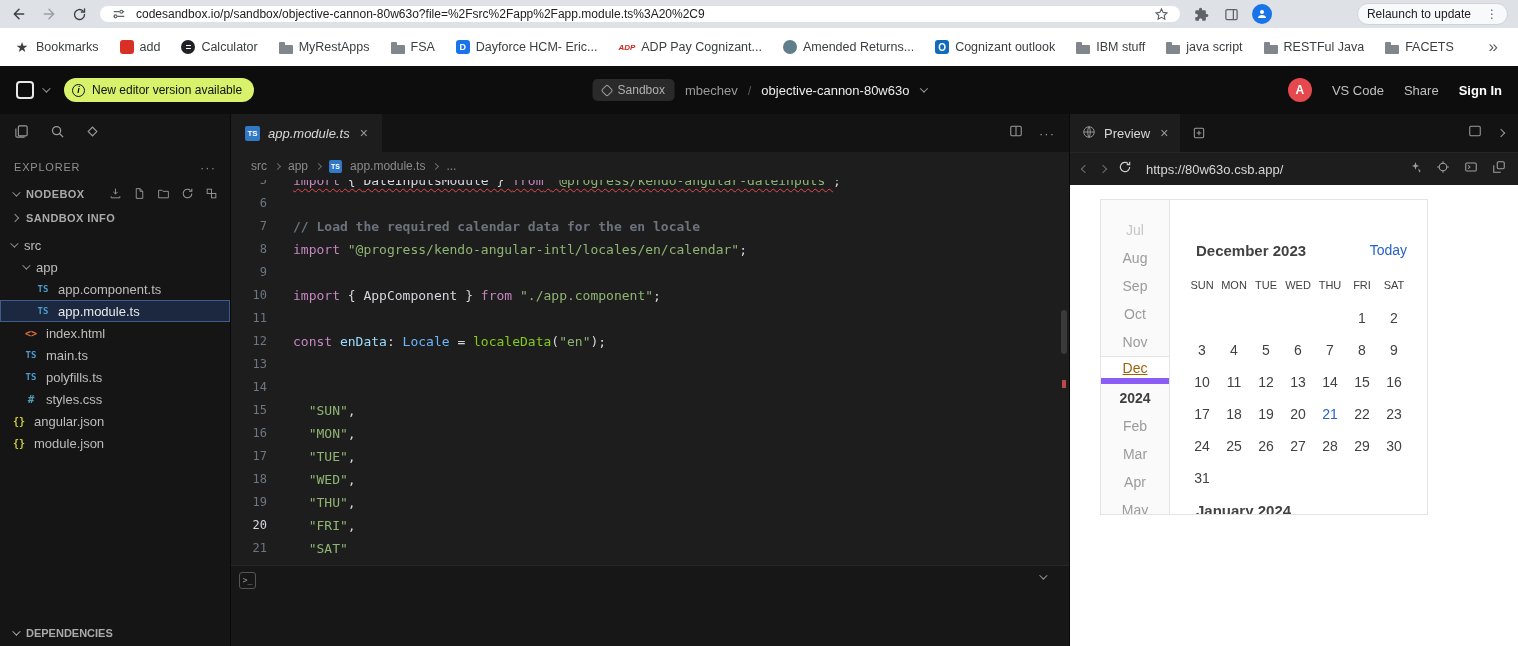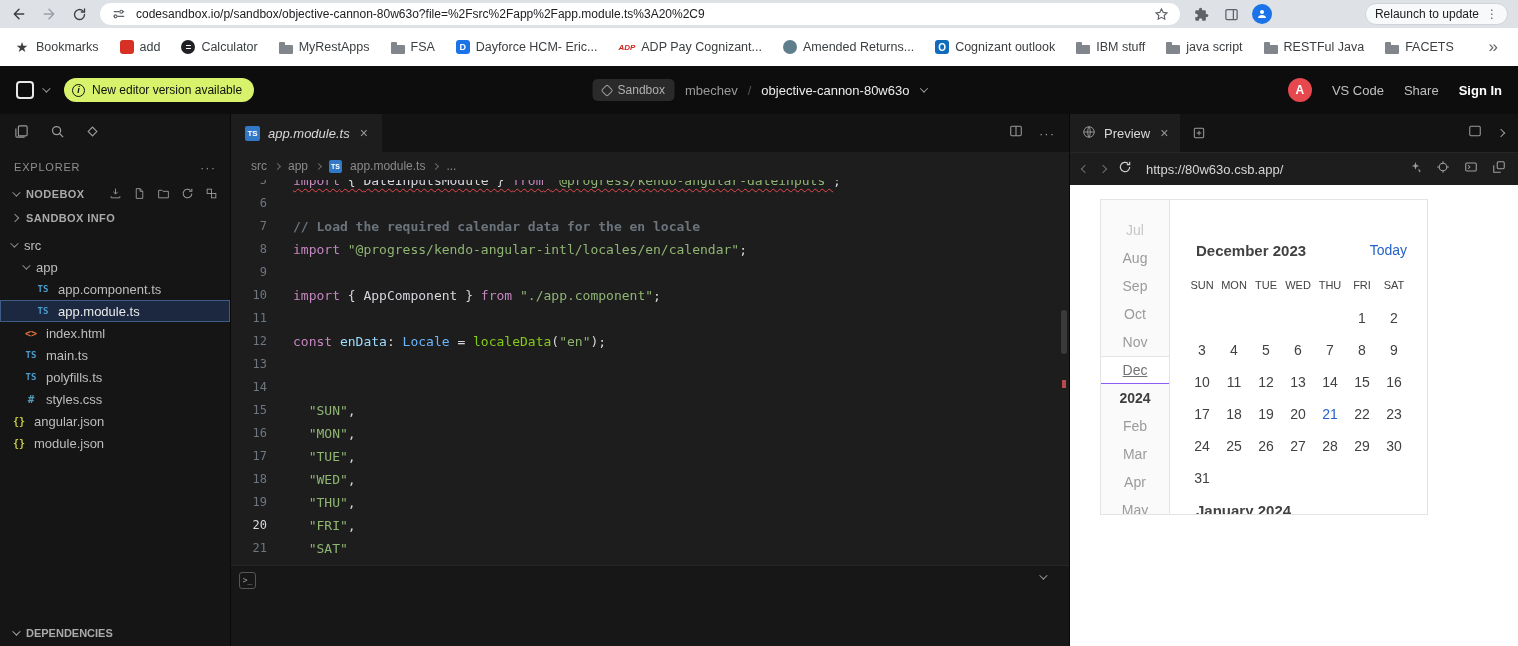--- a/index.html
+++ b/index.html
@@ -3,23 +3,23 @@
 <meta charset="utf-8">
 <style>
   * { margin:0; padding:0; box-sizing:border-box; }
   html,body { width:1518px; height:646px; overflow:hidden; }
   body { font-family:"Liberation Sans", sans-serif; background:#fff; }
   .page { position:relative; width:1518px; height:646px; }
 
   
   .chrome-top { height:28px; background:#dee1e6; display:flex; align-items:center; padding:0 10px; gap:12px; }
   .cicon { display:flex; align-items:center; justify-content:center; width:18px; height:18px; flex:none; }
-  .url-bar { flex:0 0 1080px; height:22px; background:#fff; border-radius:12px; display:flex; align-items:center; padding:0 10px; gap:8px; }
+  .url-bar { flex:0 0 1080px; height:16px; background:#fff; border-radius:12px; display:flex; align-items:center; padding:0 10px; gap:8px; }
   .url-text { flex:1; font-size:12px; color:#202124; white-space:nowrap; overflow:hidden; }
-  .relaunch { margin-left:auto; height:22px; background:#f8f9fa; border:1px solid #d0d4d9; border-radius:12px; display:flex; align-items:center; gap:7px; padding:0 9px; font-size:12px; color:#202124; white-space:nowrap; }
+  .relaunch { margin-left:auto; height:22px; background:#f8f9fa; border:1px solid #d0d4d9; border-radius:12px; display:flex; align-items:center; gap:15px; padding:0 9px; font-size:12px; color:#202124; white-space:nowrap; }
   .kebab { font-family:"DejaVu Sans", sans-serif; color:#5f6368; font-size:12px; }
   .avatar-chrome { width:20px; height:20px; border-radius:50%; background:#1a73e8; display:flex; align-items:center; justify-content:center; flex:none; }
 
   
   .bookmarks-bar { height:38px; background:#fff; display:flex; align-items:center; padding:0 14px; }
   #bookmarks { display:flex; align-items:center; gap:21px; flex:1; overflow:hidden; }
   .bm-item { display:flex; align-items:center; gap:6px; font-size:12.5px; color:#3c4043; white-space:nowrap; }
   .bm-icon { width:16px; height:16px; display:flex; align-items:center; justify-content:center; font-size:11px; flex:none; }
   .bm-icon.star { color:#3c4043; font-size:14px; }
   .bm-icon.red-badge { background:#d93025; border-radius:3px; width:14px; height:14px; }
@@ -113,21 +113,21 @@
   .pnav-chev { color:#6f6f6f; }
   .preview-url { flex:1; color:#d6d6d6; font-size:13px; padding-left:2px; white-space:nowrap; overflow:hidden; }
   .pnav-icons { display:flex; align-items:center; gap:14px; color:#a0a0a0; }
   .preview-body { flex:1; background:#fff; position:relative; overflow:hidden; }
 
   
   .calendar { position:absolute; left:30px; top:14px; width:328px; height:316px; border:1px solid #e4e4e4; display:flex; overflow:hidden; background:#fff; }
   .cal-months { width:69px; background:#fafafa; border-right:1px solid #e4e4e4; padding-top:16px; flex:none; }
   .cal-month { height:28px; display:flex; align-items:center; justify-content:center; font-size:14px; color:#9b9b9b; }
   .cal-month.faded { color:#c6c6c6; }
-  .cal-month.current { background:#fff; border-top:1px solid #e4e4e4; border-bottom:1px solid #8b5cf6; color:#737373;text-decoration:underline; }
+  .cal-month.current { background:#fff; border-top:1px solid #e4e4e4; border-bottom:6px solid #8b5cf6; color:#a16207;text-decoration:underline; }
   .cal-month.year { color:#3f3f3f; font-weight:700; }
   .cal-main { flex:1; padding-left:16px; }
   .cal-header { margin-top:28px; height:44px; display:flex; align-items:center; }
   .cal-title { font-size:15px; font-weight:700; color:#424242; margin-left:10px; }
   .cal-today { margin-left:auto; margin-right:20px; color:#2563ca; font-size:14px; }
   .cal-weekdays { display:grid; grid-template-columns:repeat(7,32px); height:26px; align-items:center; }
   .cal-wd { text-align:center; font-size:11px; color:#424242; }
   .cal-grid { display:grid; grid-template-columns:repeat(7,32px); grid-auto-rows:32px; margin-top:4px; }
   .cal-cell { display:flex; align-items:center; justify-content:center; font-size:14px; color:#424242; }
   .cal-cell.today { color:#2563ca; }

